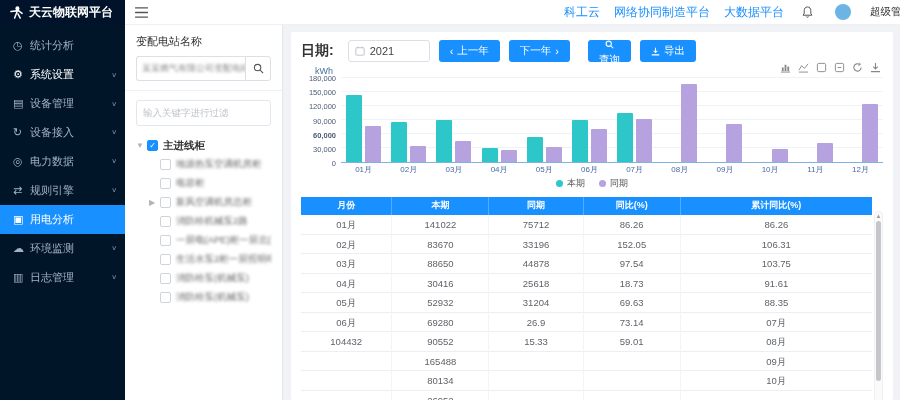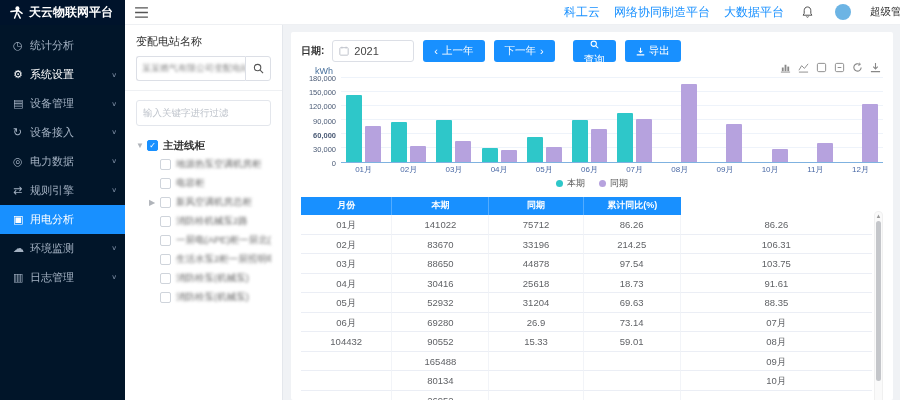--- a/index.html
+++ b/index.html
@@ -48,21 +48,21 @@
     flex:none; margin-right:5px; }
   .cbox.checked { background:#1890ff; border-color:#1890ff; color:#fff; font-size:8px;
     display:flex; align-items:center; justify-content:center; }
   .tree-parent-label { color:#333; font-weight:bold; }
   .tree-child { padding-left:13px; }
   .tree-child .tree-label { color:#666; font-size:9.5px; white-space:nowrap; overflow:hidden; }
   
   .main { flex:1; padding:7px 7px 0 8px; overflow:hidden; }
   .card { background:#fff; border-radius:2px; height:calc(100% - 0px); padding:6px 10px; overflow:hidden; }
   .controls { display:flex; align-items:center; height:26px; }
-  .ctl-label { font-size:10px; color:#333; font-weight:bold; margin-right:8px; }
+  .ctl-label { font-size:14px; color:#333; font-weight:bold; margin-right:14px; }
   .date-input { width:82px; height:22px; border:1px solid #dcdfe6; border-radius:3px;
     display:flex; align-items:center; padding:0 6px; gap:5px; font-size:11px; color:#444;text-align:center; }
   .btn { height:22px; background:#1890ff; color:#fff; border:none; border-radius:3px;
     font-size:10.5px; padding:0 11px; margin-left:9px; display:flex; align-items:center;
     gap:4px; cursor:pointer; font-family:inherit; }
   .btn .chev { font-size:11px; }
   .btn-query { margin-left:18px;flex-direction:column; }
   
   .chart-block { position:relative; margin-top:2px; }
   .toolbox { position:absolute; right:2px; top:-4px; display:flex; gap:7px; }
@@ -424,32 +424,33 @@
               <span>同期</span>
             </span>
           </div>
       </div>
 
       <div class="table-wrap">
         <div class="tgrid" id="thead">
             <div class="th">月份</div>
             <div class="th">本期</div>
             <div class="th">同期</div>
+            <div class="th">同比(%)</div>
             <div class="th">累计同比(%)</div>
           </div>
         <div class="tgrid" id="tbody">
             <div class="td">01月</div>
             <div class="td">141022</div>
             <div class="td">75712</div>
             <div class="td">86.26</div>
             <div class="td">86.26</div>
             <div class="td">02月</div>
             <div class="td">83670</div>
             <div class="td">33196</div>
-            <div class="td">214.25</div>
+            <div class="td">152.05</div>
             <div class="td">106.31</div>
             <div class="td">03月</div>
             <div class="td">88650</div>
             <div class="td">44878</div>
             <div class="td">97.54</div>
             <div class="td">103.75</div>
             <div class="td">04月</div>
             <div class="td">30416</div>
             <div class="td">25618</div>
             <div class="td">18.73</div>

